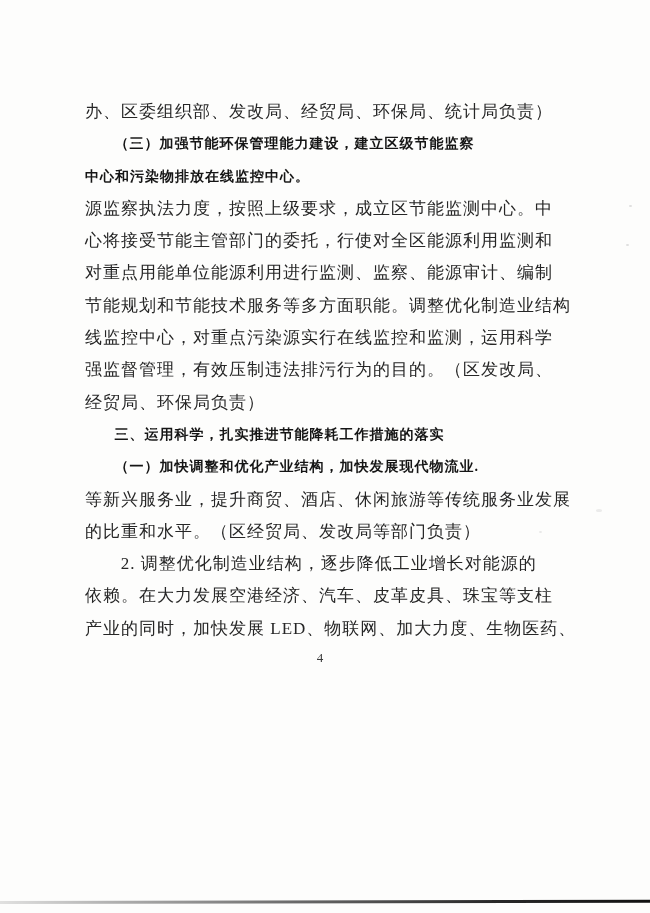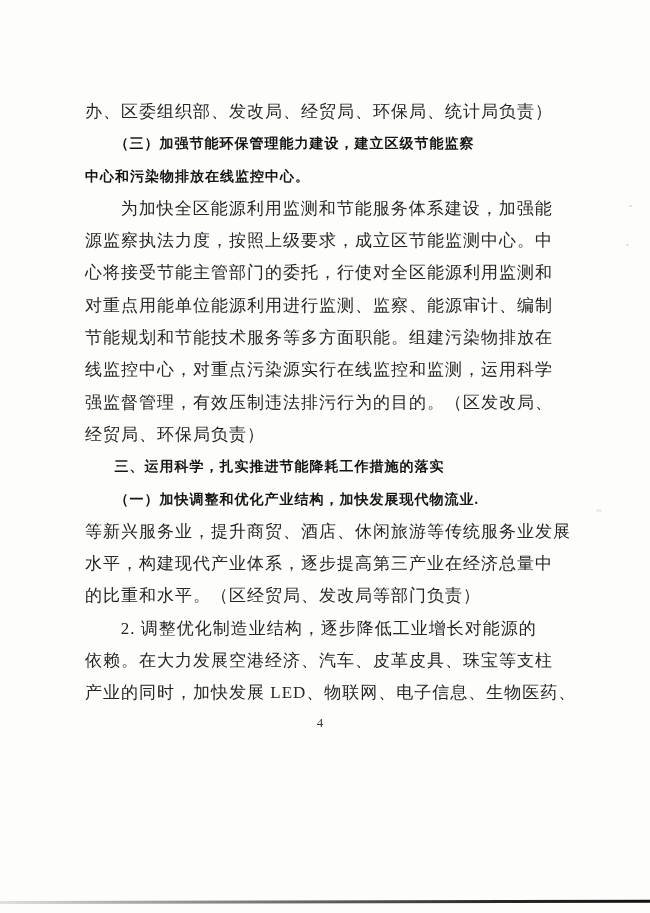--- a/index.html
+++ b/index.html
@@ -67,36 +67,34 @@
   .speck.s4 { left: 539px; top: 531px; width: 3px; height: 2px; opacity: 0.3; }
 </style>
 </head>
 <body>
 
 <div class="page">
   <div class="content">
     <div class="line">办、区委组织部、发改局、经贸局、环保局、统计局负责）</div>
     <div class="line b ind">（三）加强节能环保管理能力建设，建立区级节能监察</div>
     <div class="line b">中心和污染物排放在线监控中心。</div>
-    <div class="line ind">为加快全区能源利用监测和节能服务体系建设，加强能</div>
     <div class="line">源监察执法力度，按照上级要求，成立区节能监测中心。中</div>
     <div class="line">心将接受节能主管部门的委托，行使对全区能源利用监测和</div>
     <div class="line">对重点用能单位能源利用进行监测、监察、能源审计、编制</div>
-    <div class="line">节能规划和节能技术服务等多方面职能。组建污染物排放在</div>
+    <div class="line">节能规划和节能技术服务等多方面职能。调整优化制造业结构</div>
     <div class="line">线监控中心，对重点污染源实行在线监控和监测，运用科学</div>
     <div class="line">强监督管理，有效压制违法排污行为的目的。（区发改局、</div>
     <div class="line">经贸局、环保局负责）</div>
     <div class="line b ind">三、运用科学，扎实推进节能降耗工作措施的落实</div>
     <div class="line b ind">（一）加快调整和优化产业结构，加快发展现代物流业.</div>
     <div class="line">等新兴服务业，提升商贸、酒店、休闲旅游等传统服务业发展</div>
-    <div class="line">水平，构建现代产业体系，逐步提高第三产业在经济总量中</div>
     <div class="line">的比重和水平。（区经贸局、发改局等部门负责）</div>
     <div class="line ind">2. 调整优化制造业结构，逐步降低工业增长对能源的</div>
     <div class="line">依赖。在大力发展空港经济、汽车、皮革皮具、珠宝等支柱</div>
-    <div class="line">产业的同时，加快发展 LED、物联网、电子信息、生物医药、</div>
+    <div class="line">产业的同时，加快发展 LED、物联网、加大力度、生物医药、</div>
     <div class="page-num">4</div>
   </div>
 
   <div class="speck s1"></div>
   <div class="speck s2"></div>
   <div class="speck s3"></div>
   <div class="speck s4"></div>
   <div class="scan-line"></div>
 </div>
 

